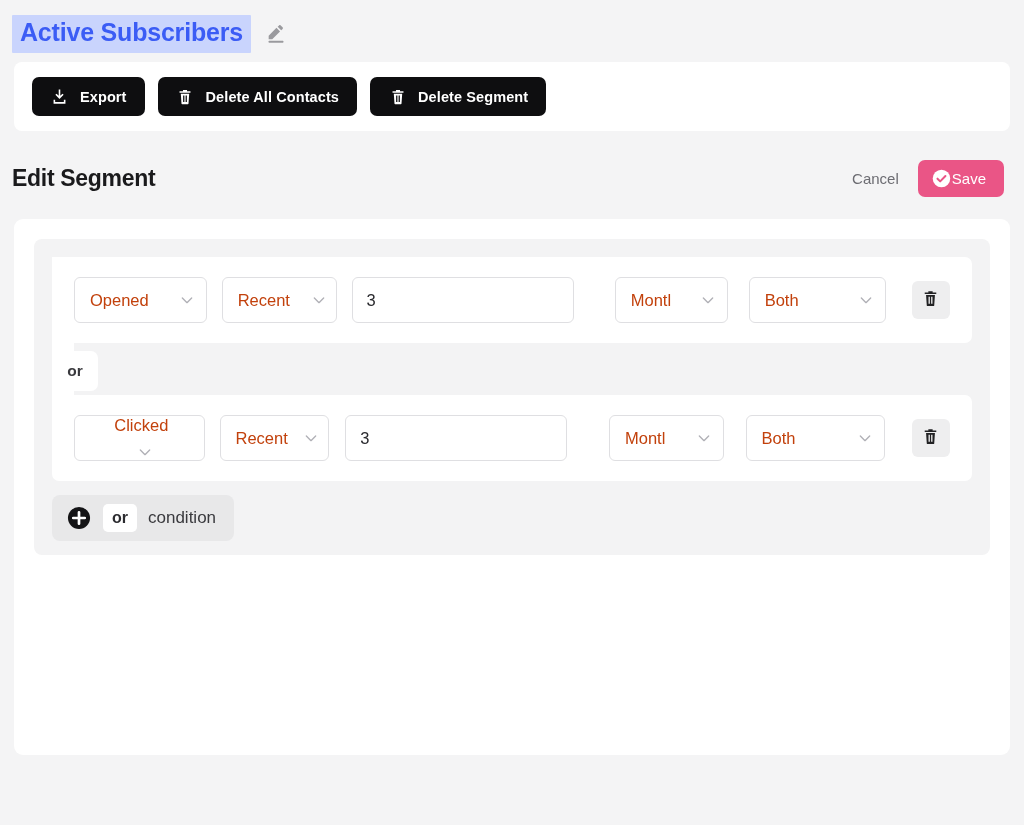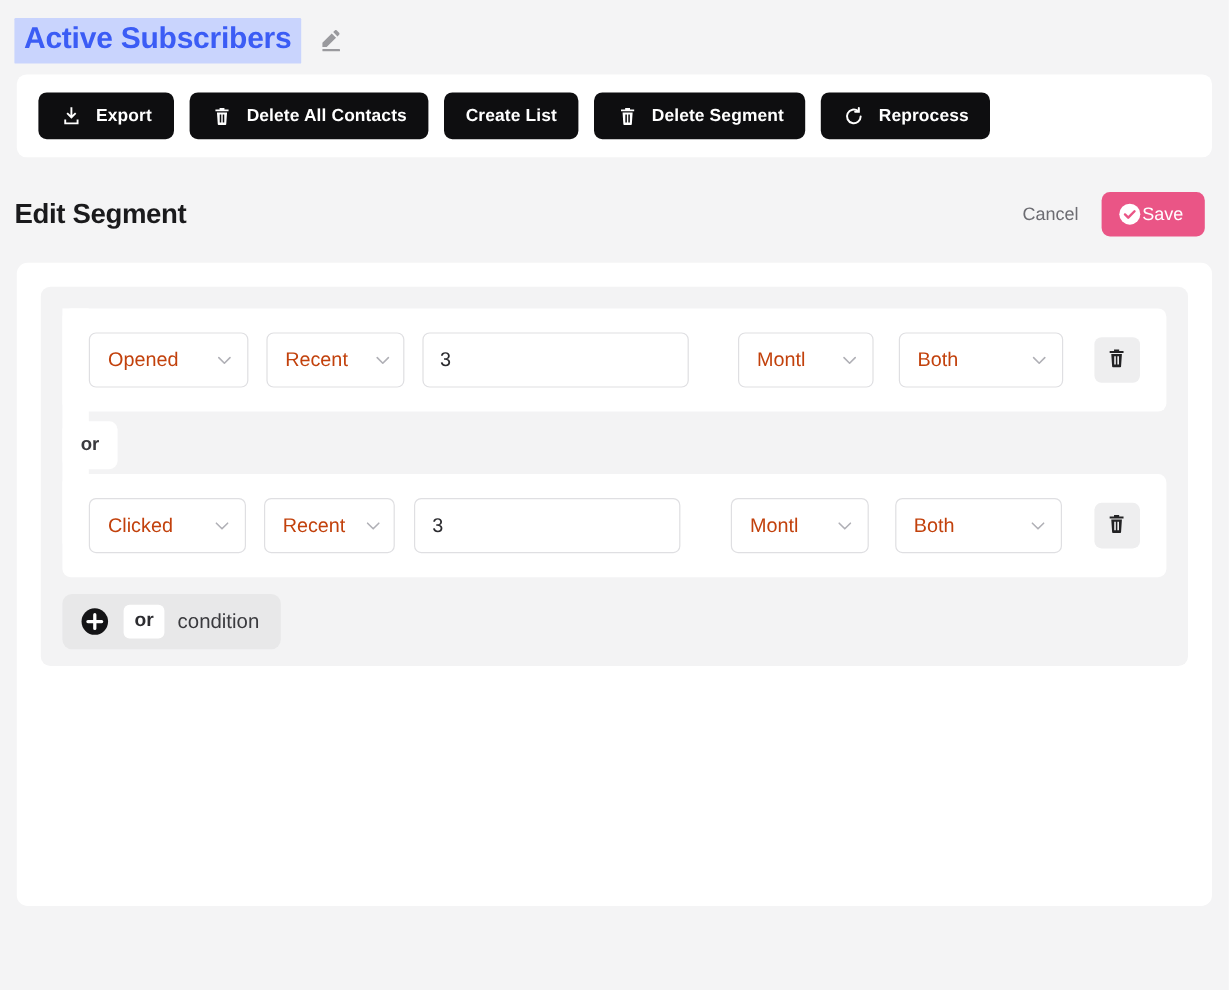--- a/index.html
+++ b/index.html
@@ -237,21 +237,21 @@
   .r1 .f-num  { width: 222px; }
   .r1 .f-unit { width: 115px; }
   .r1 .f-both { width: 140px; }
   .r1 .sp1 { width: 15px; }
   .r1 .sp2 { width: 15px; }
   .r1 .sp3 { width: 42px; }
   .r1 .sp4 { width: 21px; }
   .r1 .sp5 { width: 26px; }
 
   
-  .r2 .f-attr { width: 131px; }
+  .r2 .f-attr { width: 131px; flex-direction: column; }
   .r2 .f-when { width: 110px; padding-right: 9px; }
   .r2 .f-num  { width: 222px; }
   .r2 .f-unit { width: 115px; }
   .r2 .f-both { width: 140px; }
   .r2 .sp1 { width: 15px; }
   .r2 .sp2 { width: 16px; }
   .r2 .sp3 { width: 42px; }
   .r2 .sp4 { width: 22px; }
   .r2 .sp5 { width: 27px; }
 
@@ -332,43 +332,31 @@
     <button class="tb-btn">
       <span class="ico">
         <svg viewBox="0 0 24 24" width="18" height="18" fill="currentColor" aria-hidden="true">
           <path d="M9.3 2.8h5.4v1.6h4.6v2H4.7v-2h4.6V2.8z"></path>
           <path d="M6.4 7.6h11.2l-.9 13.2a.9.9 0 0 1-.9.8H8.2a.9.9 0 0 1-.9-.8L6.4 7.6zm3.1 2.3v8.8h1.7V9.9H9.5zm3.3 0v8.8h1.7V9.9h-1.7z"></path>
         </svg>
       </span>
       <span>Delete All Contacts</span>
     </button>
 
-    <button class="tb-btn">
-      <span>Create List</span>
-    </button>
 
     <button class="tb-btn">
       <span class="ico">
         <svg viewBox="0 0 24 24" width="18" height="18" fill="currentColor" aria-hidden="true">
           <path d="M9.3 2.8h5.4v1.6h4.6v2H4.7v-2h4.6V2.8z"></path>
           <path d="M6.4 7.6h11.2l-.9 13.2a.9.9 0 0 1-.9.8H8.2a.9.9 0 0 1-.9-.8L6.4 7.6zm3.1 2.3v8.8h1.7V9.9H9.5zm3.3 0v8.8h1.7V9.9h-1.7z"></path>
         </svg>
       </span>
       <span>Delete Segment</span>
     </button>
 
-    <button class="tb-btn">
-      <span class="ico">
-        <svg viewBox="0 0 24 24" width="20" height="20" fill="none" stroke="currentColor" stroke-width="2.1" stroke-linecap="round" aria-hidden="true">
-          <path d="M19.2 12a7.2 7.2 0 1 1-2.6-5.55"></path>
-          <path d="M17.3 3.2v3.9h-3.9"></path>
-        </svg>
-      </span>
-      <span>Reprocess</span>
-    </button>
 
   </div>
 </div>
 
 <div class="edit-header">
   <div class="edit-title">Edit Segment</div>
   <div class="cancel-link">Cancel</div>
   <button class="save-btn">
     <span class="ico">
       <svg viewBox="0 0 24 24" width="21" height="21" aria-hidden="true">

